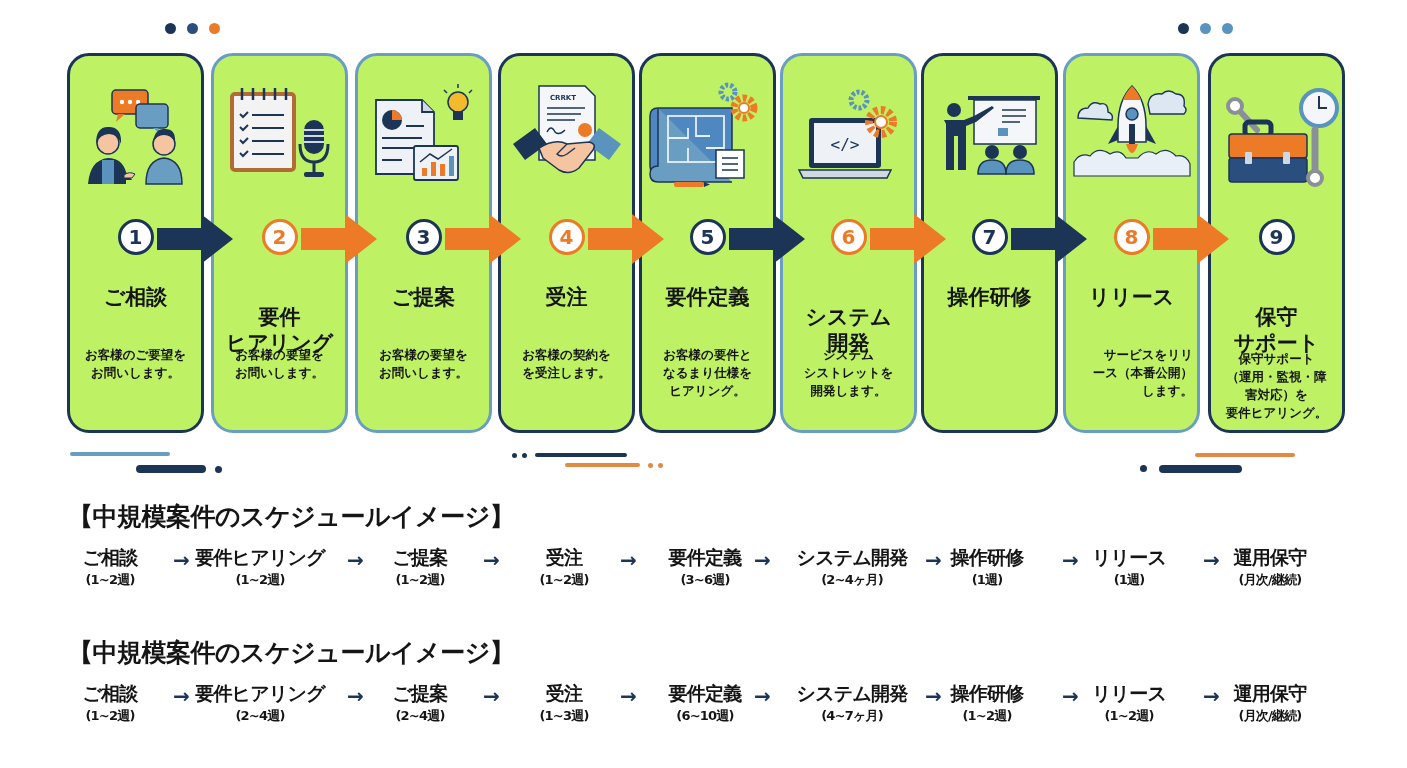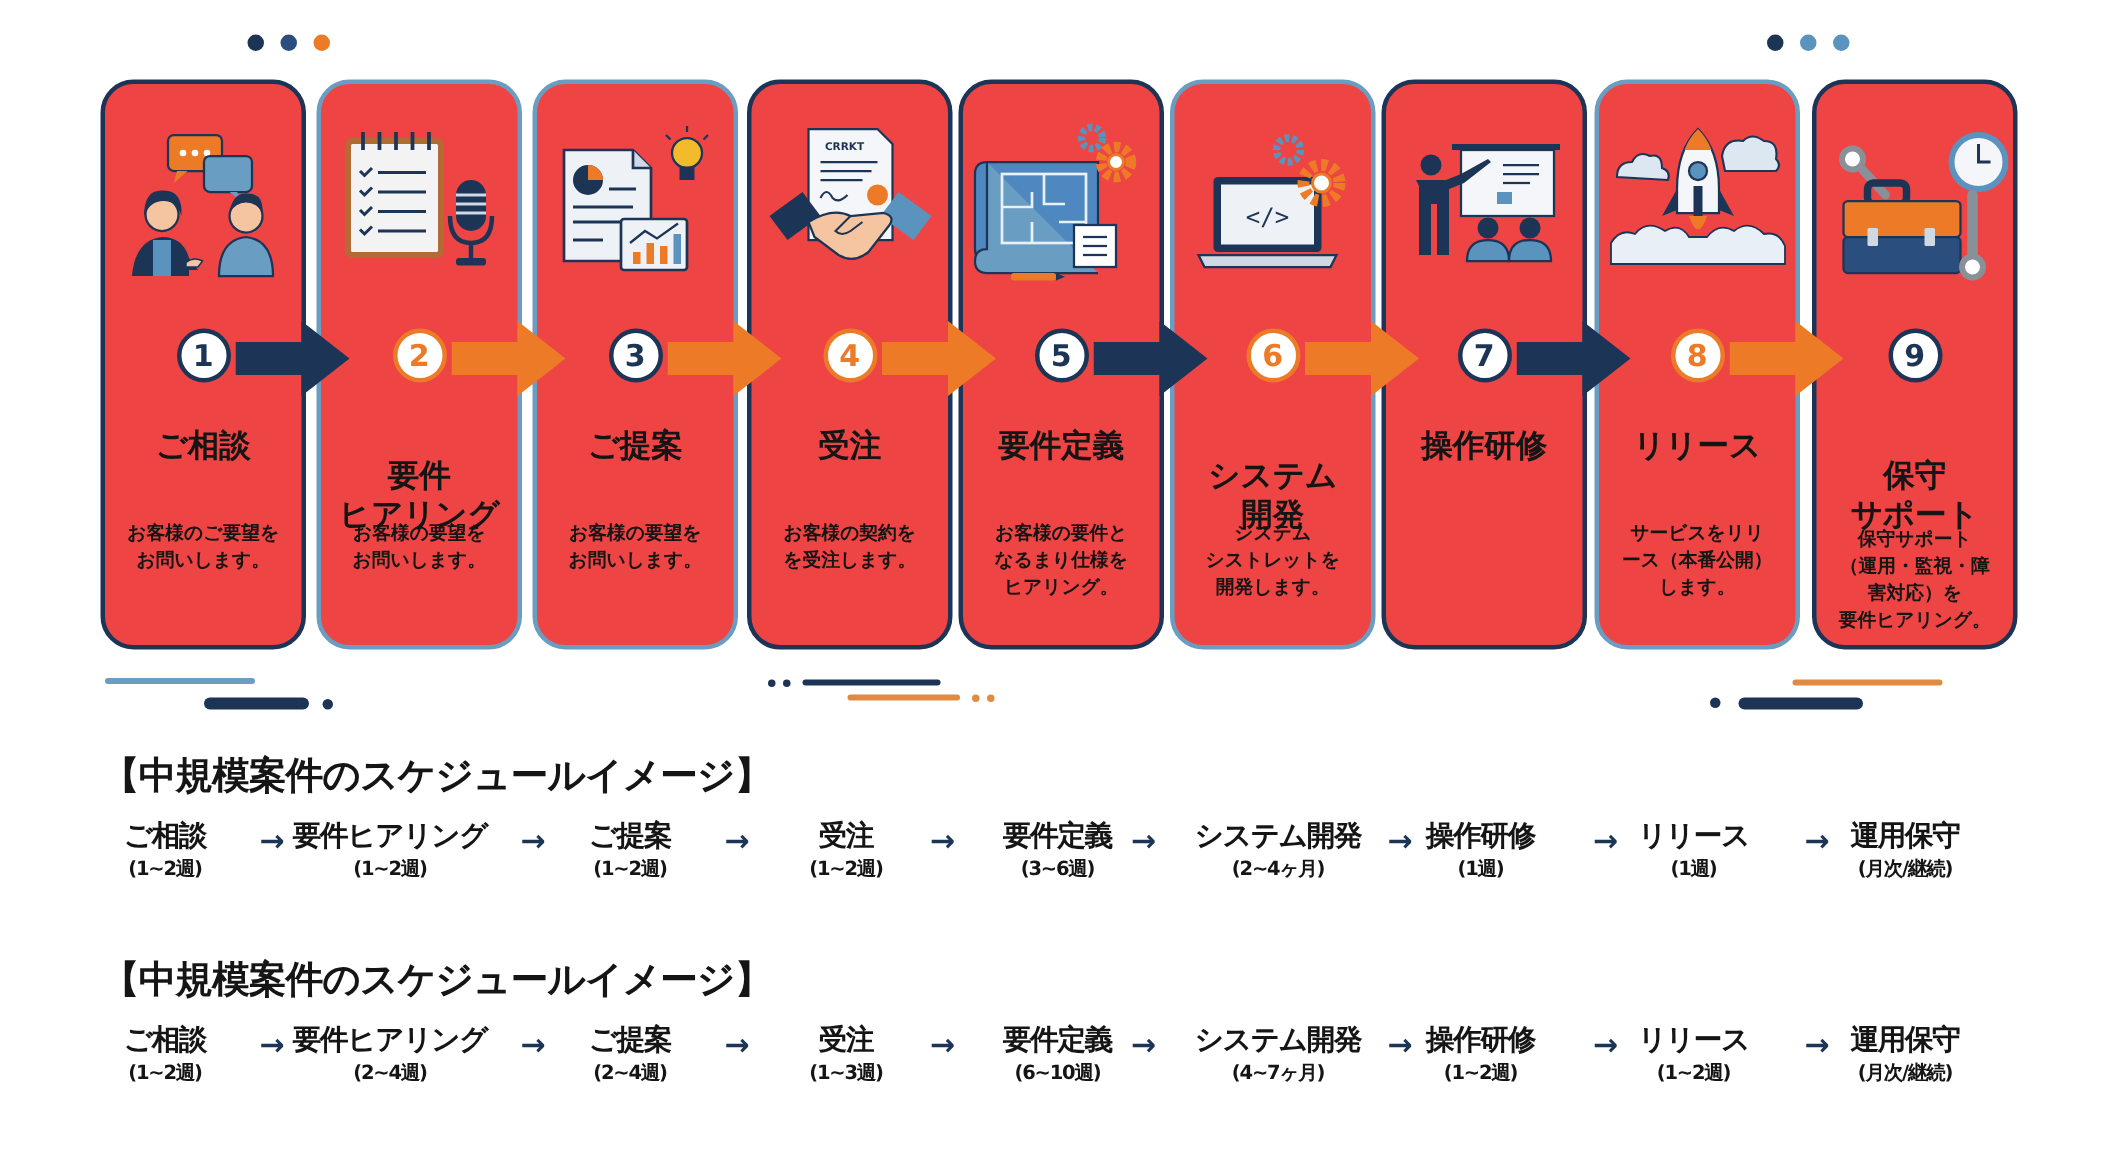--- a/index.html
+++ b/index.html
@@ -4,21 +4,21 @@
 <style>
   * { box-sizing: border-box; margin: 0; padding: 0; }
   html, body { width: 1407px; height: 768px; background: #ffffff; overflow: hidden; }
   body { font-family: "DejaVu Sans", "Liberation Sans", sans-serif; color: #151515; position: relative; }
 
   .dots { position: absolute; display: flex; gap: 11px; }
   .dot { width: 11px; height: 11px; border-radius: 50%; }
 
   .card {
     position: absolute; top: 53px; width: 137px; height: 380px;
-    border: 3px solid #1c3556; border-radius: 22px; background: #ef4444;
+    border: 3px solid #1c3556; border-radius: 22px; background: #bef264;
     display: flex; flex-direction: column; align-items: center;
   }
   .card.light { border-color: #6a9dc2; }
   .card .icon { width: 124px; height: 124px; margin-top: 22px; }
   .card .num {
     position: absolute; top: 163px; left: 50%; transform: translateX(-50%);
     width: 36px; height: 36px; border-radius: 50%; border: 3px solid #1c3556;
     display: flex; align-items: center; justify-content: center;
     font-weight: bold; font-size: 20px; color: #1c3556; background: #fff; z-index: 3;
   }
@@ -239,21 +239,21 @@
           <path d="M62 8 q-14 14 -14 40 v16 h28 v-16 q0 -26 -14 -40z" fill="#f4f6f9" stroke="#1c3556" stroke-width="1.5"></path>
           <path d="M62 8 q-6 6 -9 14 h18 q-3 -8 -9 -14z" fill="#ec7a27"></path>
           <circle cx="62" cy="36" r="6" fill="#5b93bf" stroke="#1c3556" stroke-width="1.5"></circle>
           <path d="M48 48 l-10 18 l10 -4z M76 48 l10 18 l-10 -4z" fill="#1c3556"></path>
           <rect x="59" y="46" width="6" height="22" fill="#1c3556"></rect>
           <path d="M56 66 q6 18 12 0z" fill="#ec7a27"></path>
           <path d="M4 98 v-14 q6 -10 16 -6 q8 -10 20 -2 q10 -6 16 4 h12 q8 -10 18 -4 q10 -8 20 2 q10 -2 14 8 v12z" fill="#e8eff7" stroke="#1c3556" stroke-width="1.2"></path>
         </svg></div>
       <div class="num orange">8</div>
       <div class="title">リリース</div>
-      <div class="desc" style="top: 290px;">サービスをリリ
+      <div class="desc" style="top: 290px; text-align: right;">サービスをリリ
 ース（本番公開）
 します。</div>
     </div>
     <div class="card" style="left: 1208px;">
       <div class="icon"><svg viewBox="0 0 124 124">
           <path d="M22 30 l20 22" stroke="#8a9098" stroke-width="6" stroke-linecap="round"></path>
           <circle cx="20" cy="28" r="7" fill="#fff" stroke="#8a9098" stroke-width="4"></circle>
           <rect x="30" y="44" width="26" height="14" rx="4" fill="none" stroke="#1c3556" stroke-width="5"></rect>
           <rect x="14" y="56" width="78" height="24" rx="3" fill="#ec7a27" stroke="#1c3556" stroke-width="1.5"></rect>
           <rect x="14" y="80" width="78" height="24" rx="3" fill="#2a4f7e" stroke="#1c3556" stroke-width="1.5"></rect>

